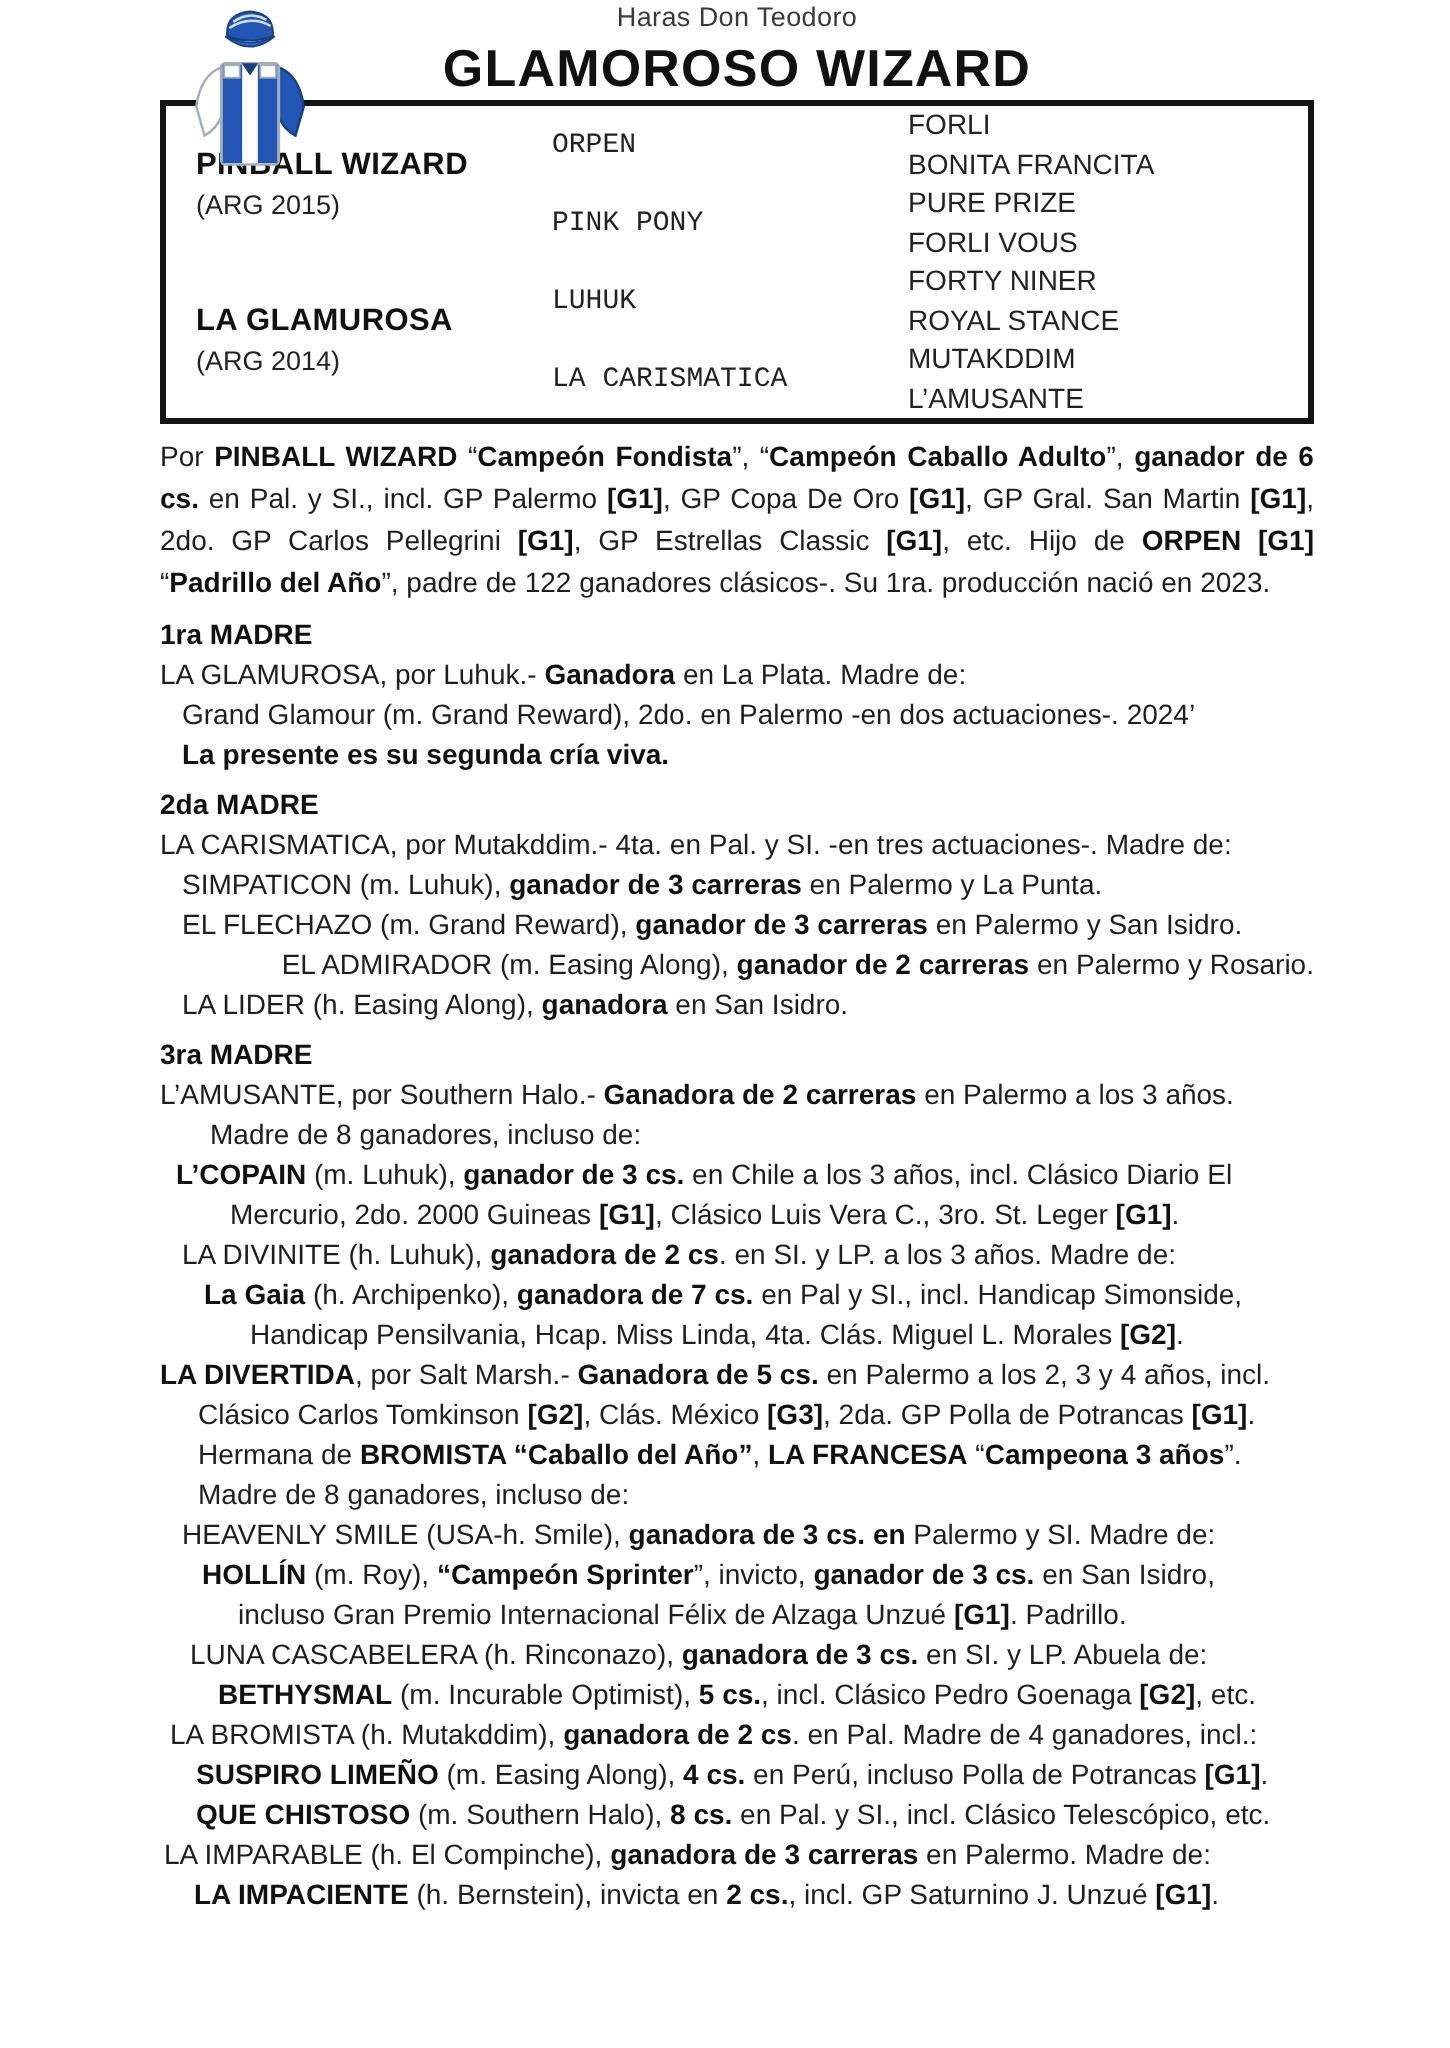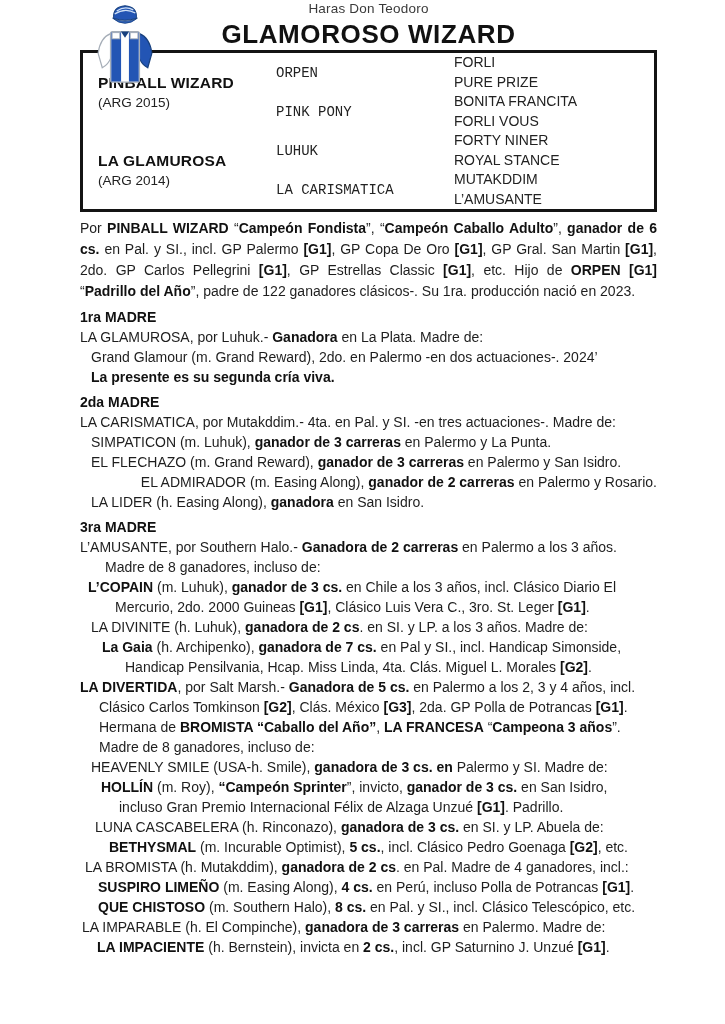--- a/index.html
+++ b/index.html
@@ -91,22 +91,22 @@
       <div class="gen1">
         <div class="gen1-name">PINBALL WIZARD</div>
         <div class="gen1-origin">(ARG 2015)</div>
       </div>
       <div class="gen2">
         <div>ORPEN</div>
         <div>PINK PONY</div>
       </div>
       <div class="gen3">
         <div>FORLI</div>
+        <div>BONITA FRANCITA</div>
         <div>PURE PRIZE</div>
-        <div>BONITA FRANCITA</div>
         <div>FORLI VOUS</div>
       </div>
     </div>
     <div class="ped-half">
       <div class="gen1">
         <div class="gen1-name">LA GLAMUROSA</div>
         <div class="gen1-origin">(ARG 2014)</div>
       </div>
       <div class="gen2">
         <div>LUHUK</div>

